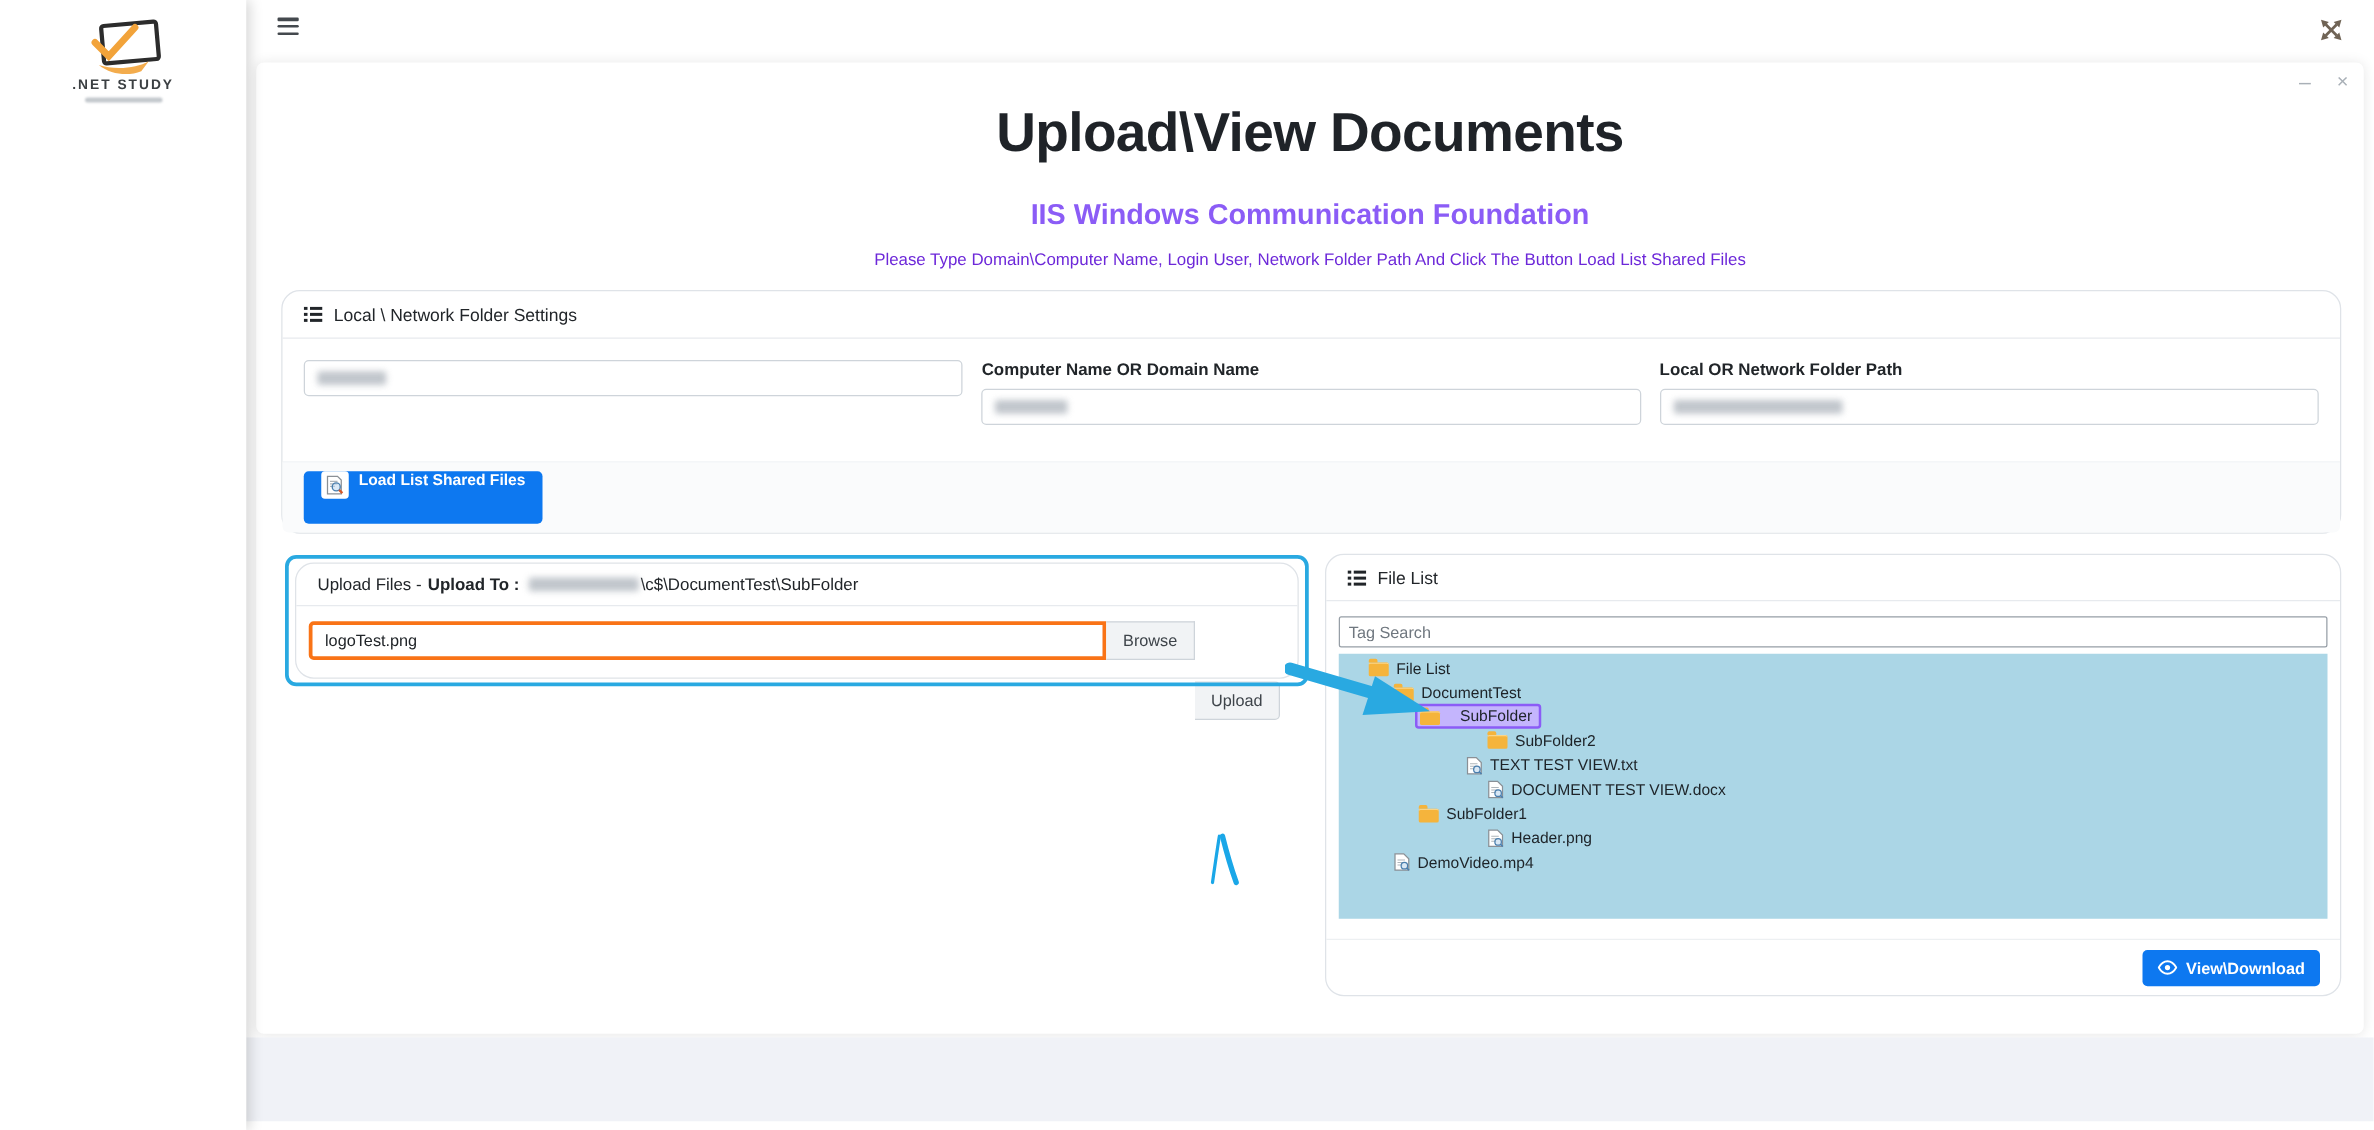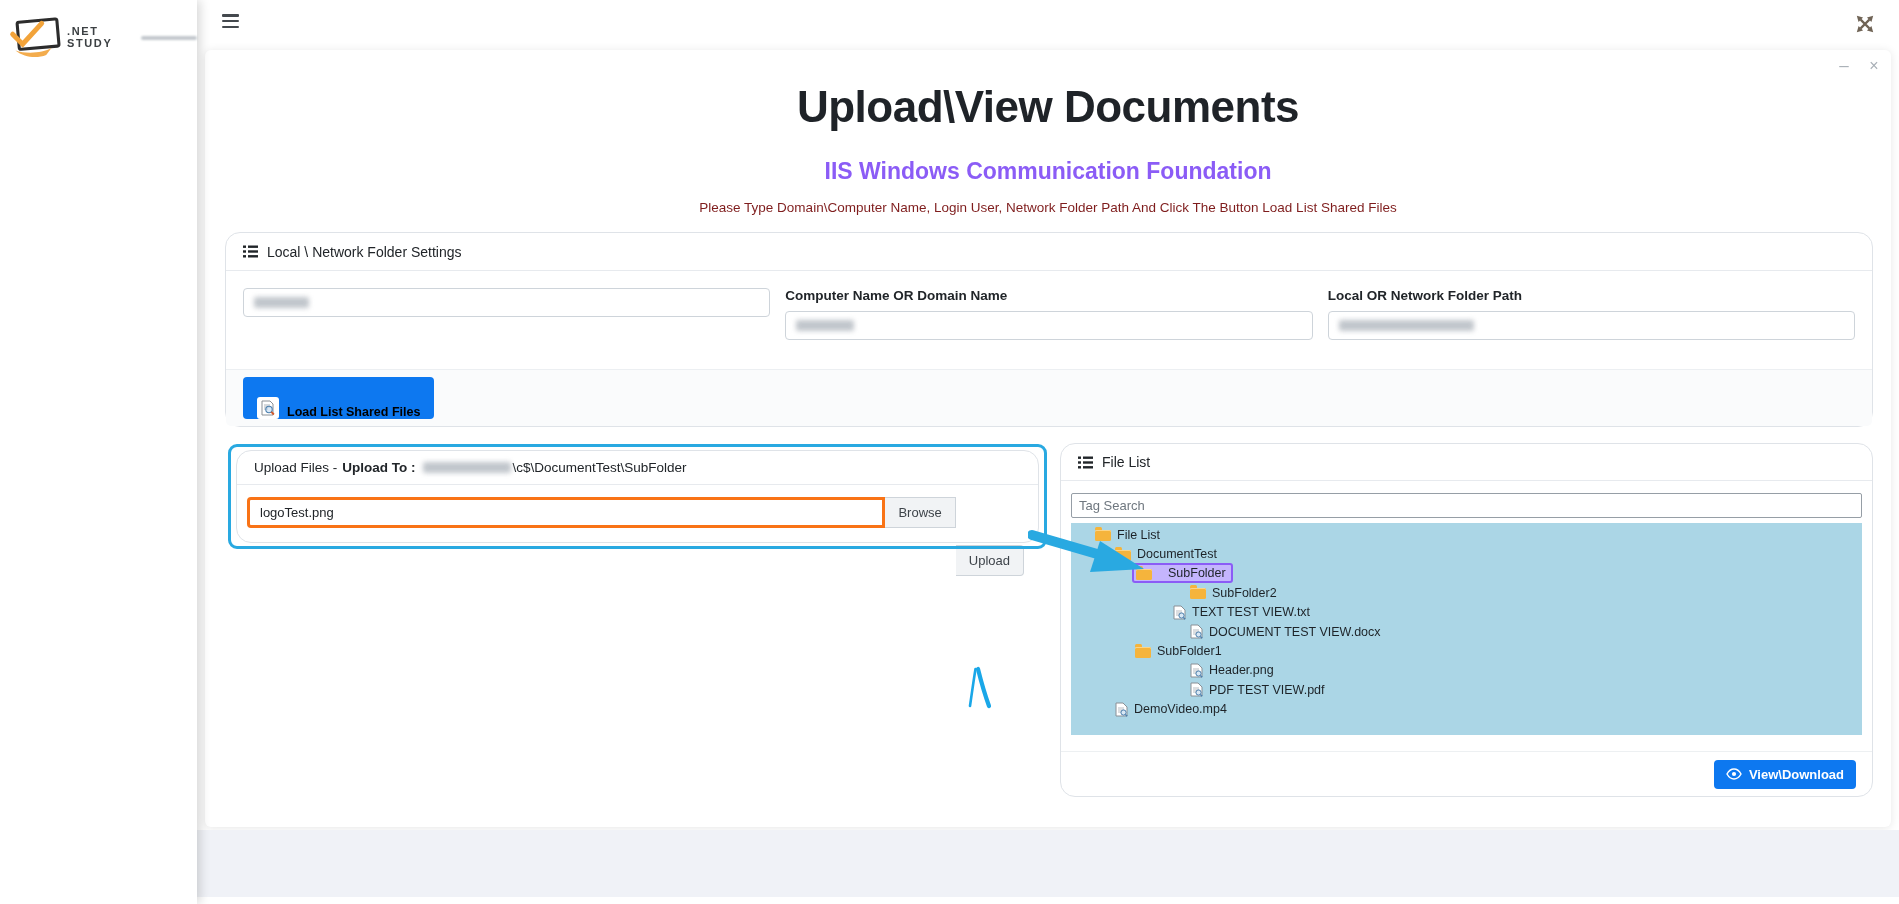--- a/index.html
+++ b/index.html
@@ -2,21 +2,21 @@
 <html><head>
 <meta charset="utf-8">
 <style>
   * { box-sizing: border-box; margin: 0; padding: 0; }
   html,body { width:1899px; height:904px; overflow:hidden; }
   body { font-family:"Liberation Sans", sans-serif; background:#fff; position:relative; color:#212529; }
 
   
   .sidebar { position:absolute; left:0; top:0; width:197px; height:904px; background:#fff;
              box-shadow:3px 0 10px rgba(0,0,0,.16); z-index:5; }
-  .logo-wrap { margin-top:12px; display:flex; flex-direction:row; align-items:center; }
+  .logo-wrap { margin-top:12px; display:flex; flex-direction:column; align-items:center; }
   .logo-title { font-size:11px; font-weight:bold; letter-spacing:1.6px; color:#3c4043; margin-top:2px; }
   .logo-tagline { width:62px; height:4px; margin-top:4px; background:#c3c8cd; filter:blur(1px); border-radius:2px; }
 
   
   .hamburger { position:absolute; left:222px; top:14px; width:17px; height:14px; display:flex;
                flex-direction:column; justify-content:space-between; cursor:pointer; }
   .hamburger div { height:2.5px; background:#44494e; border-radius:1px; }
   .expand-btn { position:absolute; left:1853px; top:12px; width:24px; height:24px; cursor:pointer; }
   .win-min { position:absolute; left:1833px; top:55px; width:22px; height:22px; color:#a9b0b7;
              font-size:17px; text-align:center; line-height:22px; cursor:pointer; }
@@ -26,40 +26,40 @@
   
   .card-main { position:absolute; left:205px; top:50px; width:1686px; height:777px; background:#fff;
                border-radius:6px; box-shadow:0 1px 10px rgba(0,0,0,.10); }
   .footer-strip { position:absolute; left:197px; top:830px; width:1702px; height:67px; background:#f0f2f7; }
 
   .page-title { position:absolute; left:205px; top:82px; width:1686px; text-align:center;
                 font-size:44px; font-weight:bold; color:#1f2328; letter-spacing:-.5px; }
   .page-subtitle { position:absolute; left:205px; top:158px; width:1686px; text-align:center;
                    font-size:23px; color:#8b5cf6; }
   .page-notice { position:absolute; left:205px; top:200px; width:1686px; text-align:center;
-                 font-size:13.5px; color:#7f1d1d; }
+                 font-size:13.5px; color:#6d28d9; }
 
   
   .panel { position:absolute; background:#fff; border:1px solid #dfe3e8; border-radius:15px; }
   .panel-header { display:flex; align-items:center; gap:9px; padding:0 17px; font-size:14px;
                   color:#212529; border-bottom:1px solid #e7eaee; }
 
   
   .settings { left:225px; top:232px; width:1648px; height:195px; }
   .settings .panel-header { height:38px; }
   .settings-body { display:flex; gap:15px; padding:17px 17px 0 17px; }
   .field-col { flex:1; }
   .field-label { font-size:13.5px; font-weight:bold; margin-bottom:8px; }
   .finput { height:29px; border:1px solid #ced4da; border-radius:4px; background:#fff;
             display:flex; align-items:center; padding:0 10px; }
   .redact { display:inline-block; height:11px; border-radius:2px; background:#b6bcc3; filter:blur(2.5px); opacity:.85; }
   .w55{width:55px} .w58{width:58px} .w135{width:135px} .w88{width:88px}
   .settings-footer { position:absolute; left:0; right:0; bottom:0; height:57px; background:#fafbfc;
                      border-top:1px solid #eceff2; border-radius:0 0 5px 5px; display:flex; align-items:center; padding:0 17px; }
-  .btn-primary { display:inline-flex; align-items:flex-end; gap:8px; background:#0d78f0; color:#000000;
+  .btn-primary { display:inline-flex; align-items:flex-start; gap:8px; background:#0d78f0; color:#ffffff;
                  border:none; border-radius:4px; font-family:inherit; font-size:12.5px; font-weight:bold;
                  padding:0 14px; height:42px; cursor:pointer; }
   .btn-icon-box { width:22px; height:22px; background:#fff; border-radius:3px; display:flex;
                   align-items:center; justify-content:center; }
 
   
   .upload-outline { position:absolute; left:228px; top:444px; width:819px; height:105px;
                     border:3px solid #29a9e1; border-radius:9px; z-index:20; pointer-events:none; }
   .upload { left:236px; top:450px; width:803px; height:93px; z-index:10; }
   .upload .panel-header { height:34px; font-size:13.5px; gap:0; }
@@ -275,31 +275,20 @@
         <span class="node">
           <svg class="file-ic" width="13" height="15" viewBox="0 0 13 15">
             <path d="M1 1h7l4 4v9H1z" fill="#fff" stroke="#8a9096"></path>
             <path d="M3 6h6M3 8h6M3 10h4" stroke="#b0b6bb" stroke-width=".9"></path>
             <circle cx="8.5" cy="10.5" r="2.6" fill="rgba(180,210,235,.5)" stroke="#4a7fae"></circle>
             <path d="M10.4 12.4l1.8 1.8" stroke="#4a7fae" stroke-width="1.4"></path>
           </svg>
           <span>Header.png</span>
         </span>
       </div>
-      <div class="tree-row lvl3">
-        <span class="node">
-          <svg class="file-ic" width="13" height="15" viewBox="0 0 13 15">
-            <path d="M1 1h7l4 4v9H1z" fill="#fff" stroke="#8a9096"></path>
-            <path d="M3 6h6M3 8h6M3 10h4" stroke="#b0b6bb" stroke-width=".9"></path>
-            <circle cx="8.5" cy="10.5" r="2.6" fill="rgba(180,210,235,.5)" stroke="#4a7fae"></circle>
-            <path d="M10.4 12.4l1.8 1.8" stroke="#4a7fae" stroke-width="1.4"></path>
-          </svg>
-          <span>PDF TEST VIEW.pdf</span>
-        </span>
-      </div>
       <div class="tree-row lvl1">
         <span class="node">
           <svg class="file-ic" width="13" height="15" viewBox="0 0 13 15">
             <path d="M1 1h7l4 4v9H1z" fill="#fff" stroke="#8a9096"></path>
             <path d="M3 6h6M3 8h6M3 10h4" stroke="#b0b6bb" stroke-width=".9"></path>
             <circle cx="8.5" cy="10.5" r="2.6" fill="rgba(180,210,235,.5)" stroke="#4a7fae"></circle>
             <path d="M10.4 12.4l1.8 1.8" stroke="#4a7fae" stroke-width="1.4"></path>
           </svg>
           <span>DemoVideo.mp4</span>
         </span>

